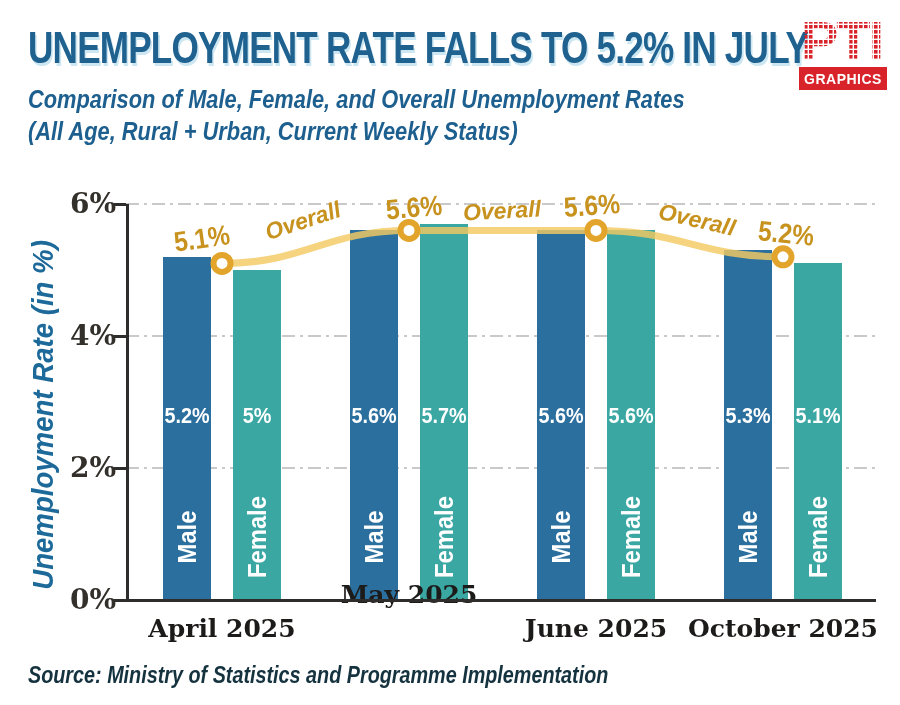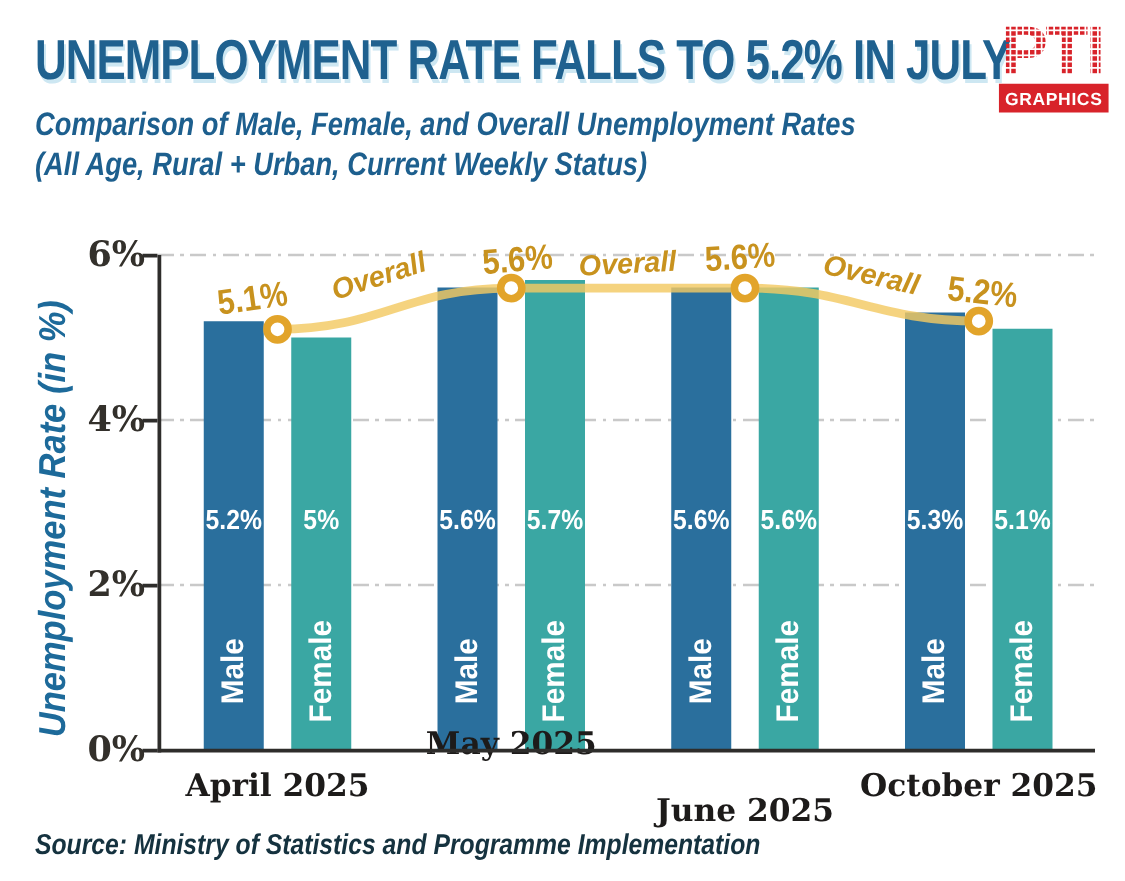--- a/index.html
+++ b/index.html
@@ -88,21 +88,21 @@
       <div class="bar" style="left: 420px; top: 223.8px; width: 48px; height: 376.2px; background: rgb(58, 167, 163);"></div>
       <div class="barvalue" style="left: 444px; top: 416px;">5.7%</div>
       <div class="genderlabel" style="left: 444px; top: 537px;">Female</div>
       <div class="monthlabel" style="left: 299px; top: 580px;">May 2025</div>
       <div class="bar" style="left: 537px; top: 230.4px; width: 48px; height: 369.6px; background: rgb(42, 111, 157);"></div>
       <div class="barvalue" style="left: 561px; top: 416px;">5.6%</div>
       <div class="genderlabel" style="left: 561px; top: 537px;">Male</div>
       <div class="bar" style="left: 607px; top: 230.4px; width: 48px; height: 369.6px; background: rgb(58, 167, 163);"></div>
       <div class="barvalue" style="left: 631px; top: 416px;">5.6%</div>
       <div class="genderlabel" style="left: 631px; top: 537px;">Female</div>
-      <div class="monthlabel" style="left: 486px; top: 634px;">June 2025</div>
+      <div class="monthlabel" style="left: 486px; top: 614px;">June 2025</div>
       <div class="bar" style="left: 724px; top: 250.2px; width: 48px; height: 349.8px; background: rgb(42, 111, 157);"></div>
       <div class="barvalue" style="left: 748px; top: 416px;">5.3%</div>
       <div class="genderlabel" style="left: 748px; top: 537px;">Male</div>
       <div class="bar" style="left: 794px; top: 263.4px; width: 48px; height: 336.6px; background: rgb(58, 167, 163);"></div>
       <div class="barvalue" style="left: 818px; top: 416px;">5.1%</div>
       <div class="genderlabel" style="left: 818px; top: 537px;">Female</div>
       <div class="monthlabel" style="left: 673px; top: 614px;">October 2025</div>
       <div class="axis" style="left: 126px; top: 204px; width: 3px; height: 398px;"></div>
       <div class="axis" style="left: 126px; top: 599px; width: 750px; height: 3px;"></div>
       <svg class="lineplot" width="900" height="705">

